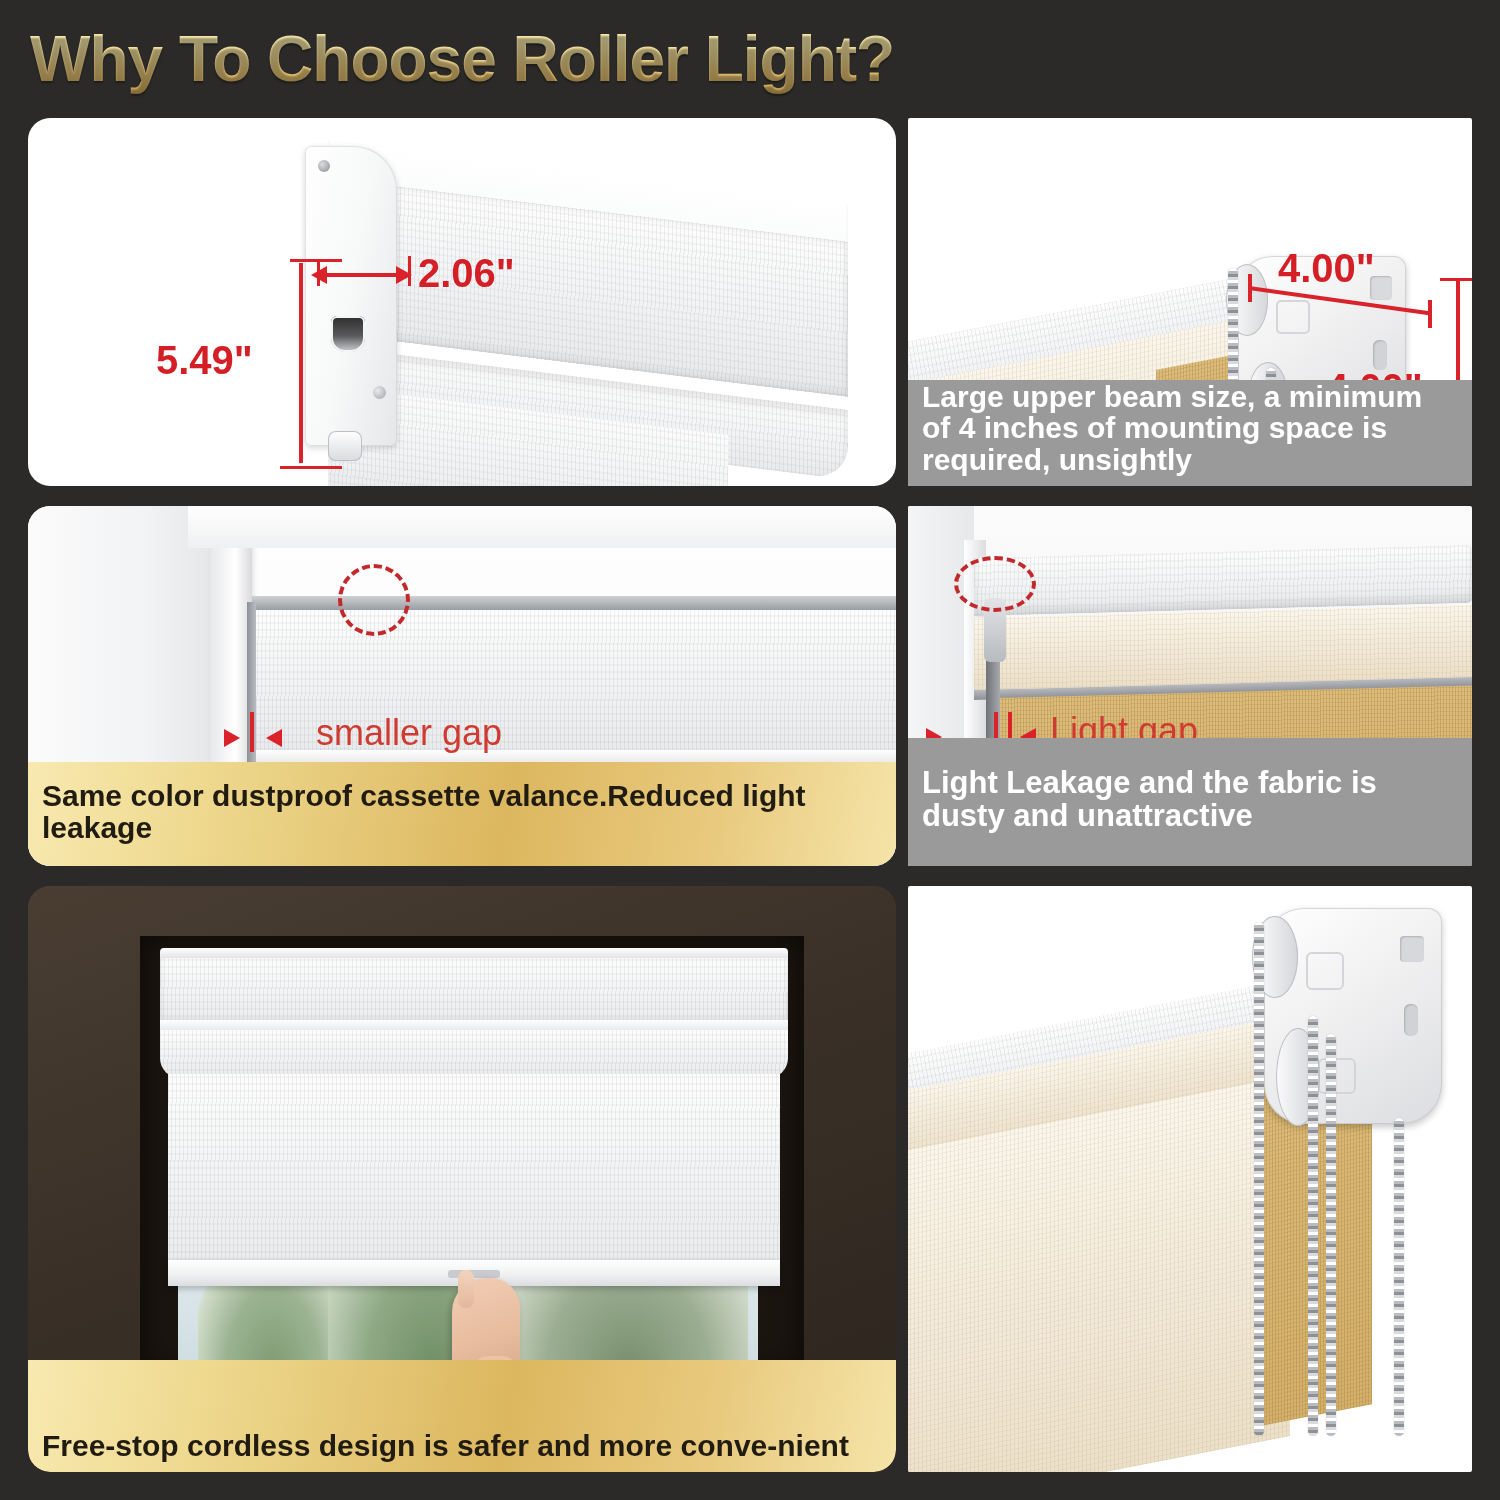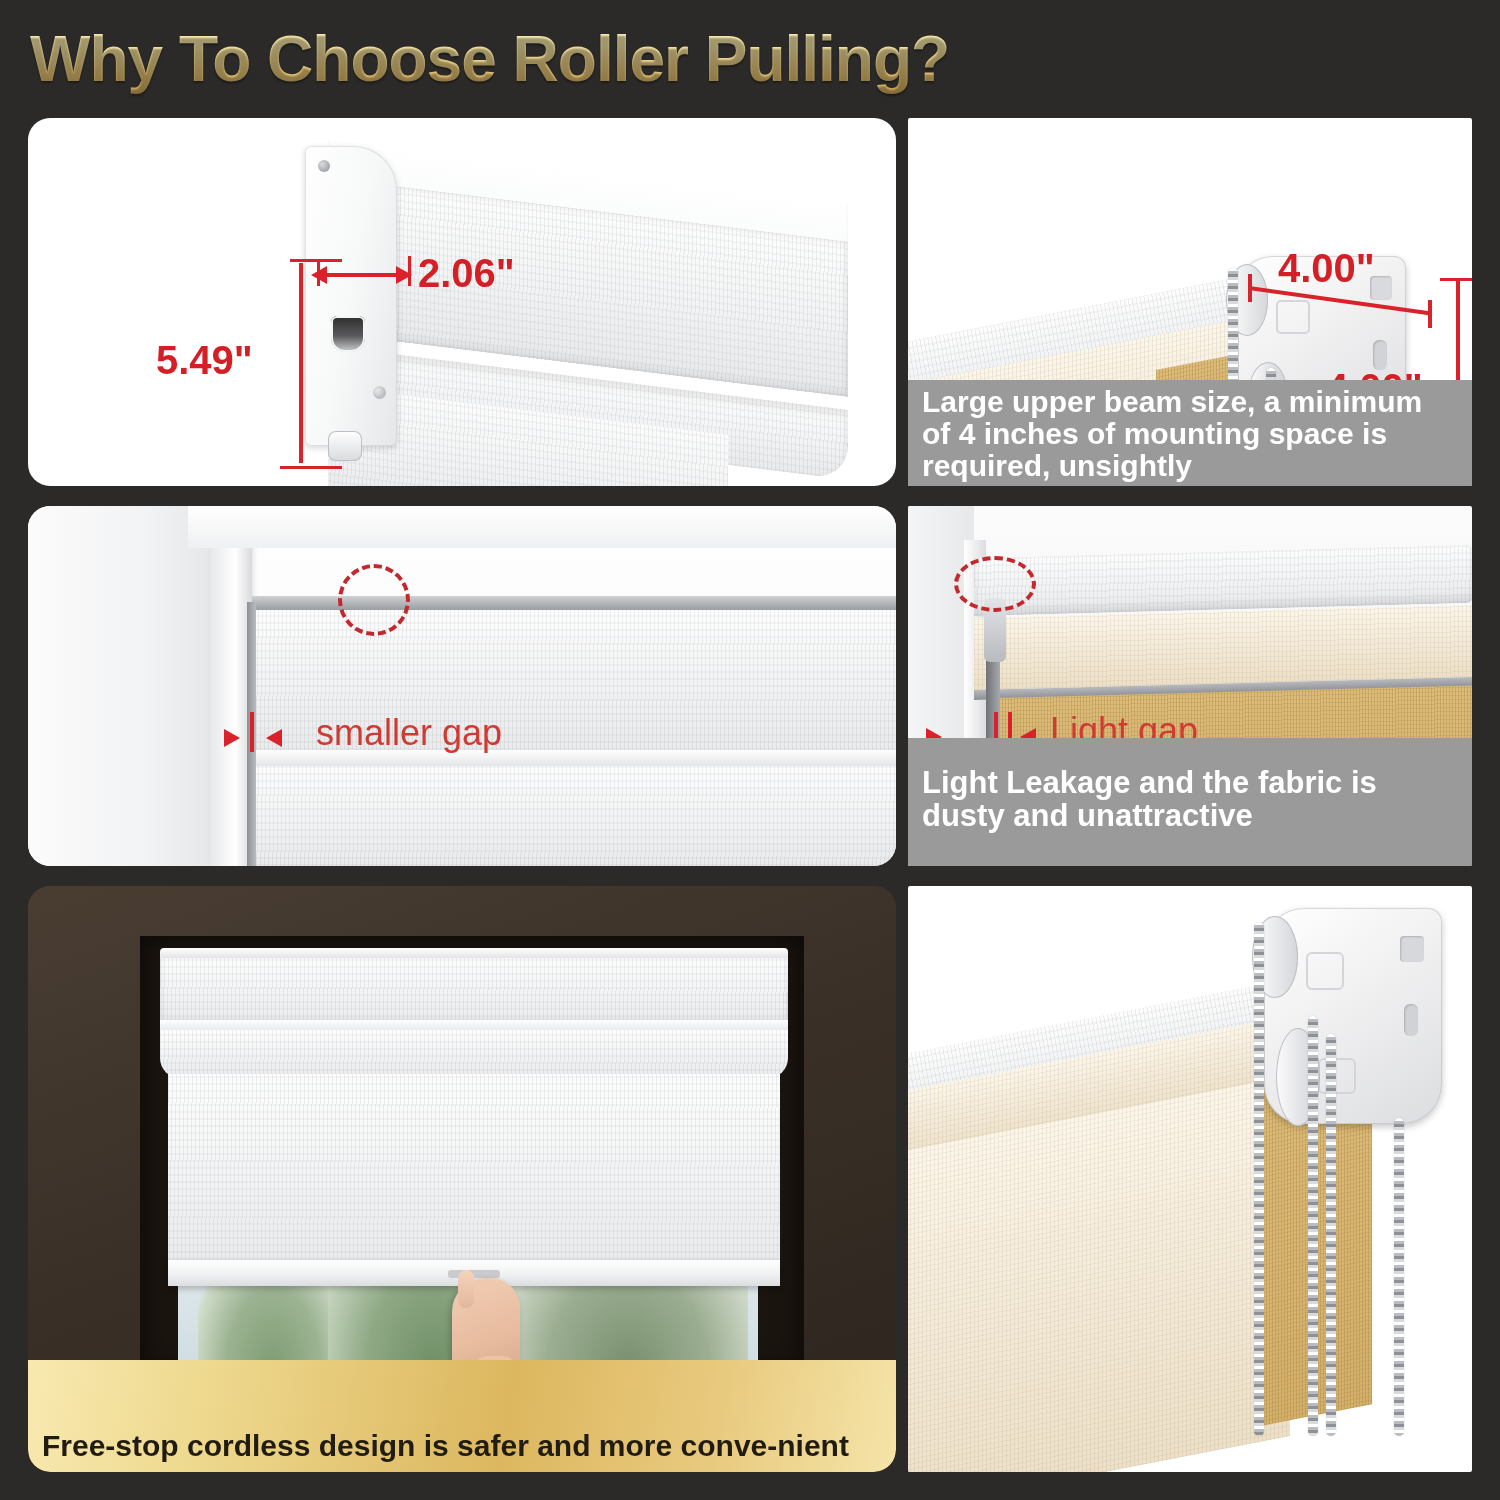--- a/index.html
+++ b/index.html
@@ -90,21 +90,21 @@
   }
   .bracket {
     position:absolute; background:linear-gradient(145deg,#ffffff 0%,#f0f0f1 45%,#dcdde0 100%);
     border-radius:26px; box-shadow:0 3px 7px rgba(0,0,0,.22), inset 0 0 0 1px rgba(180,180,185,.5);
   }
 </style>
 </head>
 <body>
 
 <div id="title-bar">
-  <div id="page-title">Why To Choose Roller Pulling?</div>
+  <div id="page-title">Why To Choose Roller Light?</div>
 </div>
 
 <div class="panel left" style="left:28px; top:118px; width:868px; height:368px;">
   <div class="media">
 
     <div style="position:absolute;left:300px;top:22px;width:520px;height:120px;
          background:linear-gradient(180deg,#ffffff 0%,#fafbfb 40%,#eff0f1 100%);
          transform:skewY(7deg); transform-origin:left top;
          box-shadow:inset 0 -2px 4px rgba(0,0,0,.05);"></div>
 
@@ -189,21 +189,21 @@
     <div class="dim-line" style="left:340px; top:156px; width:4px; height:28px;"></div>
     <div class="dim-line" style="left:520px; top:182px; width:4px; height:28px;"></div>
     <div class="dim-label" style="left:370px; top:128px; font-size:40px;">4.00"</div>
 
     <div class="dim-line" style="left:548px; top:162px; width:4px; height:200px;"></div>
     <div class="dim-line" style="left:532px; top:160px; width:34px; height:3px;"></div>
     <div class="dim-line" style="left:522px; top:360px; width:44px; height:3px;"></div>
     <div class="dim-label" style="left:418px; top:248px; font-size:40px;">4.00"</div>
   </div>
 
-  <div class="caption gray" style="height:106px; font-size:30px; align-items:flex-start;">
+  <div class="caption gray" style="height:106px; font-size:30px; align-items:flex-end;">
     <span class="cap-text">Large upper beam size, a minimum of 4 inches of mounting space is required, unsightly</span>
   </div>
 </div>
 
 <div class="panel left" style="left:28px; top:506px; width:868px; height:360px;">
   <div class="media" style="background:linear-gradient(180deg,#ffffff,#f6f6f7);">
 
     <div style="position:absolute;left:0;top:0;width:196px;height:100%;
          background:linear-gradient(90deg,#fbfbfc 0%,#f2f3f4 60%,#e4e5e7 100%);"></div>
     <div style="position:absolute;left:182px;top:0;width:42px;height:100%;
@@ -224,20 +224,23 @@
          background:linear-gradient(90deg,#8d9095,#b9bcc0);"></div>
 
     <div class="dashed-ring" style="left:310px; top:58px; width:72px; height:72px;"></div>
 
     <div class="tri tri-r" style="left:196px; top:223px;"></div>
     <div class="dim-line" style="left:222px; top:206px; width:4px; height:40px;"></div>
     <div class="tri tri-l" style="left:238px; top:223px;"></div>
     <div class="gap-label" style="left:288px; top:206px; font-size:36px;">smaller gap</div>
   </div>
 
+  <div class="caption gold" style="height:104px; font-size:30px;">
+    <span class="cap-text">Same color dustproof cassette valance.Reduced light leakage</span>
+  </div>
 </div>
 
 <div class="panel right" style="left:908px; top:506px; width:564px; height:360px;">
   <div class="media" style="background:linear-gradient(180deg,#fbfbfc,#eeeff0);">
 
     <div style="position:absolute;left:0;top:0;width:66px;height:100%;
          background:linear-gradient(90deg,#f4f5f6,#e7e8ea);"></div>
     <div style="position:absolute;left:56px;top:34px;width:22px;height:280px;
          background:linear-gradient(90deg,#ffffff,#dcdde0);"></div>
 

